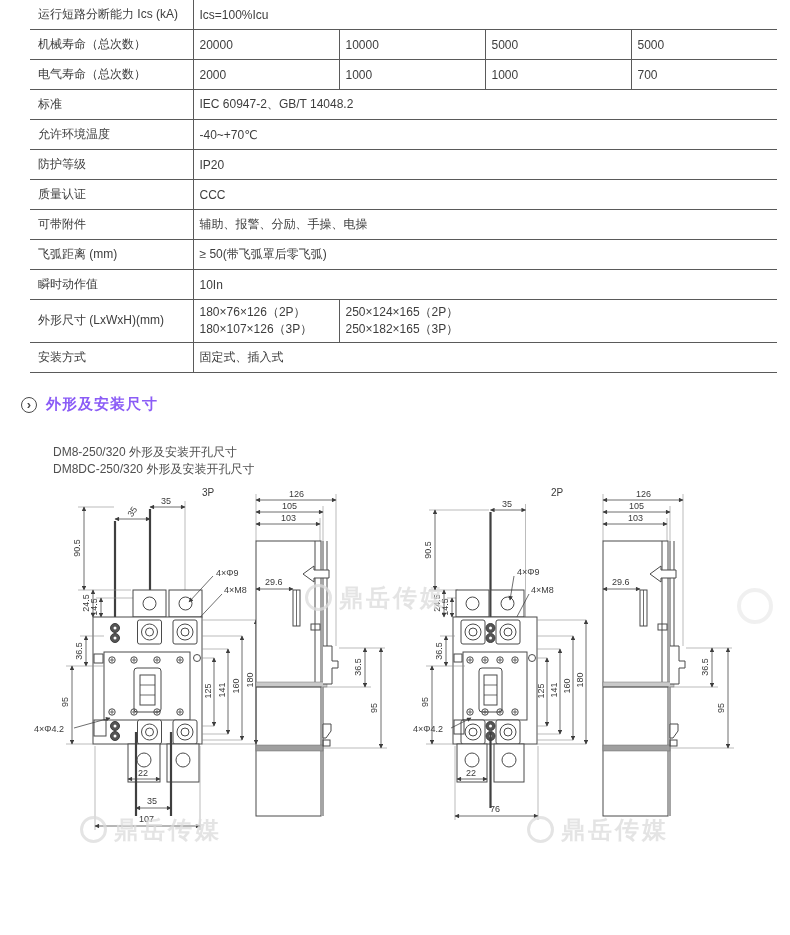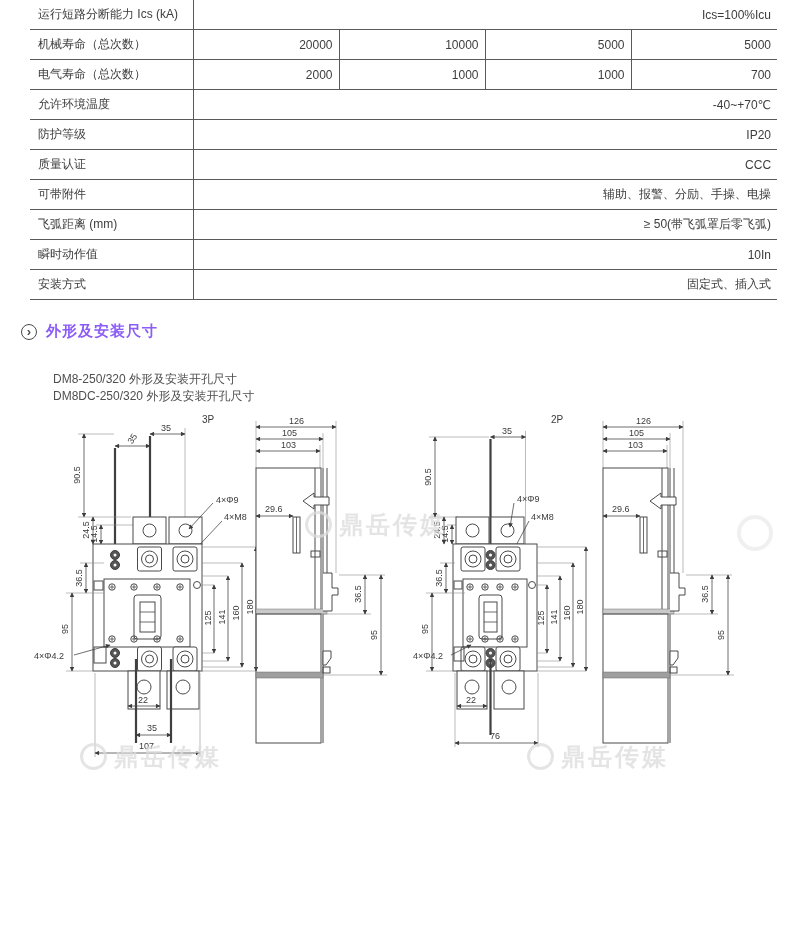--- a/index.html
+++ b/index.html
@@ -4,21 +4,21 @@
 <style>
   html,body{margin:0;padding:0;}
   body{
     width:790px;height:935px;background:#ffffff;position:relative;overflow:hidden;
     font-family:"Liberation Sans","DejaVu Sans",sans-serif;color:#3d3d3d;
   }
   
   table.spec{border-collapse:collapse;width:747px;margin:0 0 0 30px;font-size:12px;table-layout:fixed;}
   table.spec td{border-bottom:1px solid #5a5a5a;height:27px;padding:1px 6px;vertical-align:middle;}
   table.spec td.lbl{text-align:left;padding-left:8px;margin-top:48px;}
-  table.spec td.val{text-align:right;}
+  table.spec td.val{text-align:left;}
   table.spec td.vl{border-left:1px solid #5a5a5a;}
   table.spec tr.tall td{height:40px;line-height:1.45;}
   
   .sec-row{display:flex;align-items:center;gap:9px;margin:22px 0 0 21px;}
   .sec-icon{width:16px;height:16px;border:1.5px solid #4a4a4a;border-radius:50%;display:flex;
     align-items:center;justify-content:center;font-size:13px;font-weight:bold;color:#4a4a4a;
     line-height:1;padding-bottom:1px;box-sizing:border-box;}
   .sec-title{font-size:15px;font-weight:bold;color:#8b5cf6;letter-spacing:1px;}
   
   .dwg-titles{margin:30px 0 4px 53px;font-size:12px;color:#4f4f4f;line-height:1.4;}
@@ -65,20 +65,24 @@
     <td class="val vl">5000</td>
   </tr>
   <tr>
     <td class="lbl">电气寿命（总次数）</td>
     <td class="val vl">2000</td>
     <td class="val vl">1000</td>
     <td class="val vl">1000</td>
     <td class="val vl">700</td>
   </tr>
   <tr>
+    <td class="lbl">标准</td>
+    <td class="val vl" colspan="4">IEC 60947-2、GB/T 14048.2</td>
+  </tr>
+  <tr>
     <td class="lbl">允许环境温度</td>
     <td class="val vl" colspan="4">-40~+70℃</td>
   </tr>
   <tr>
     <td class="lbl">防护等级</td>
     <td class="val vl" colspan="4">IP20</td>
   </tr>
   <tr>
     <td class="lbl">质量认证</td>
     <td class="val vl" colspan="4">CCC</td>
@@ -87,20 +91,31 @@
     <td class="lbl">可带附件</td>
     <td class="val vl" colspan="4">辅助、报警、分励、手操、电操</td>
   </tr>
   <tr>
     <td class="lbl">飞弧距离 (mm)</td>
     <td class="val vl" colspan="4">≥ 50(带飞弧罩后零飞弧)</td>
   </tr>
   <tr>
     <td class="lbl">瞬时动作值</td>
     <td class="val vl" colspan="4">10In</td>
+  </tr>
+  <tr class="tall">
+    <td class="lbl">外形尺寸 (LxWxH)(mm)</td>
+    <td class="val vl">
+      <div>180×76×126（2P）</div>
+      <div>180×107×126（3P）</div>
+    </td>
+    <td class="val vl" colspan="3">
+      <div>250×124×165（2P）</div>
+      <div>250×182×165（3P）</div>
+    </td>
   </tr>
   <tr>
     <td class="lbl">安装方式</td>
     <td class="val vl" colspan="4">固定式、插入式</td>
   </tr>
 </tbody>
   </table>
 
 <div class="sec-row">
   <div class="sec-icon">›</div>

